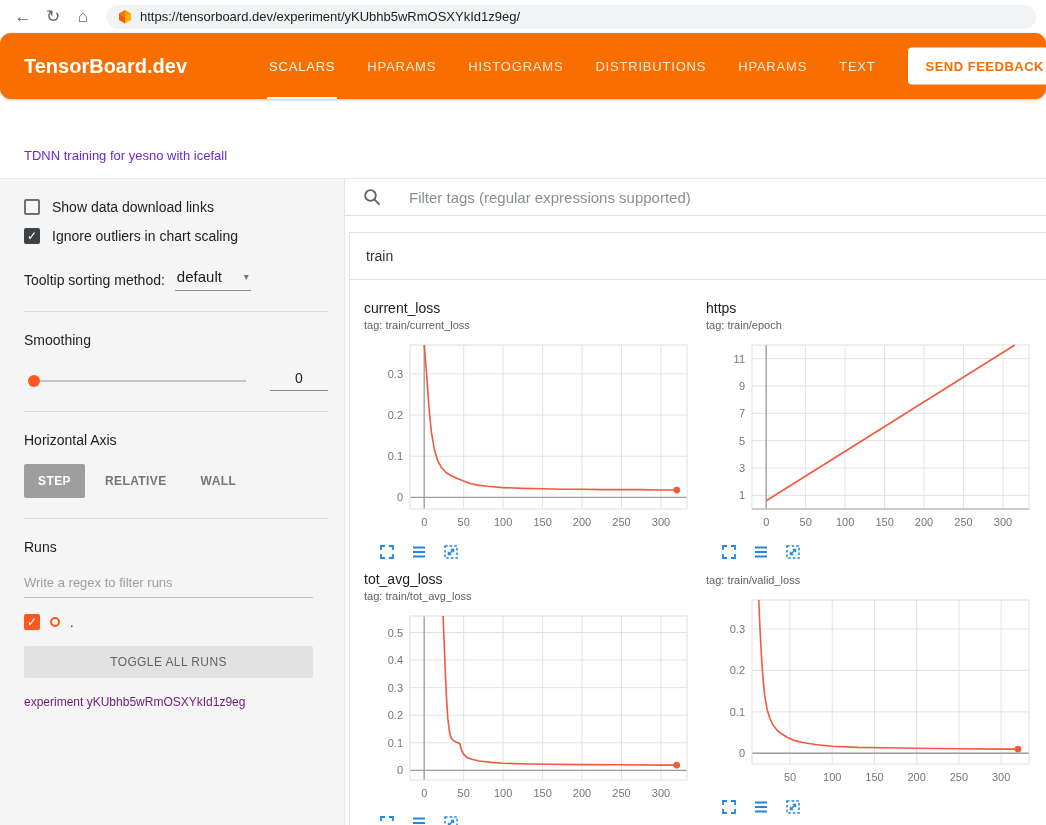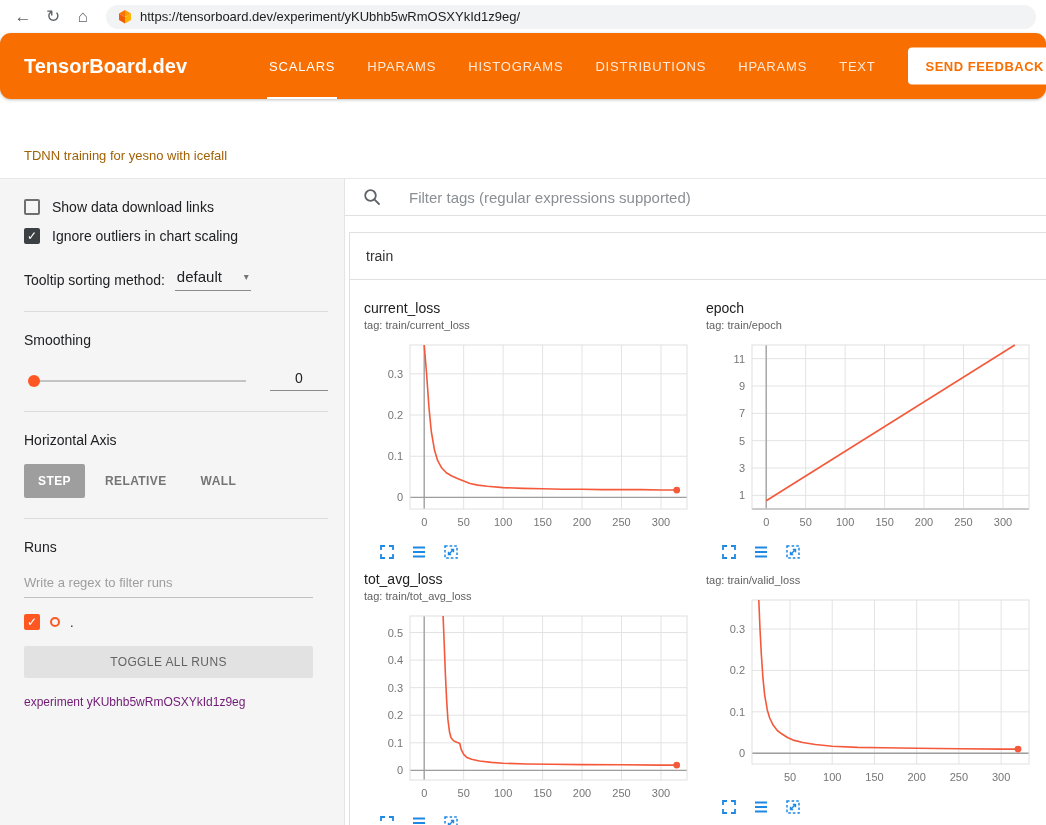--- a/index.html
+++ b/index.html
@@ -20,21 +20,21 @@
   .tabs { display:flex; align-items:stretch; }
   .tab { display:flex; align-items:center; padding:0 16px; color:rgba(255,255,255,.85);
          font-size:13px; font-weight:500; letter-spacing:.8px; cursor:pointer; position:relative; white-space:nowrap; }
   .tab.active { color:#fff; }
   .tab.active::after { content:""; position:absolute; left:14px; right:14px; bottom:0; height:2px; background:#fff; }
   .feedback-btn { position:absolute; right:-16px; top:50%; transform:translateY(-50%);
                   background:#fff; color:#f96e00; border:none; border-radius:4px; padding:11px 18px;
                   font-size:13px; font-weight:bold; letter-spacing:.5px; font-family:inherit; cursor:pointer; white-space:nowrap; }
 
   .subheader { height:79px; display:flex; align-items:flex-end; padding:0 24px 15px;
-               font-size:13px; color:#a16207; background:#fff; }
+               font-size:13px; color:#6d28d9; background:#fff; }
 
   
   .content { display:flex; height:647px; border-top:1px solid #e8e8e8; }
 
   
   .sidebar { width:345px; flex:none; background:#f5f5f5; border-right:1px solid #e4e4e4;
              padding:20px 0 0 24px; overflow:hidden; }
   .check-row { display:flex; align-items:center; gap:12px; margin-bottom:13px;
                font-size:14px; color:#202124; cursor:pointer; }
   .cb { width:16px; height:16px; border:2px solid #6f6f6f; border-radius:2px; flex:none; background:transparent;
@@ -219,21 +219,21 @@
               <svg width="18" height="18" viewBox="0 0 18 18">
                 <path d="M3 4.5h12 M3 9h12 M3 13.5h12" fill="none" stroke="#1e88e5" stroke-width="1.8"></path>
               </svg>
               <svg width="18" height="18" viewBox="0 0 18 18">
                 <rect x="3" y="3" width="12" height="12" fill="none" stroke="#1e88e5" stroke-width="1.5" stroke-dasharray="2.6 2"></rect>
                 <path d="M6.5 11.5L11.5 6.5 M8.8 6.5h2.7v2.7 M9.2 11.5H6.5V8.8" fill="none" stroke="#1e88e5" stroke-width="1.4"></path>
               </svg>
             </div>
           </div>
           <div class="chart-card">
-            <div class="chart-title">epoch</div>
+            <div class="chart-title">https</div>
             <div class="chart-tag">tag: train/epoch</div>
             <svg width="332" height="196" class="plot">
               <line x1="46" y1="156.33333333333331" x2="323" y2="156.33333333333331" stroke="#e3e3e3" stroke-width="1"></line>
               <text x="39" y="160.33333333333331" text-anchor="end" font-size="11" fill="#757575">1</text>
               <line x1="46" y1="129" x2="323" y2="129" stroke="#e3e3e3" stroke-width="1"></line>
               <text x="39" y="133" text-anchor="end" font-size="11" fill="#757575">3</text>
               <line x1="46" y1="101.66666666666667" x2="323" y2="101.66666666666667" stroke="#e3e3e3" stroke-width="1"></line>
               <text x="39" y="105.66666666666667" text-anchor="end" font-size="11" fill="#757575">5</text>
               <line x1="46" y1="74.33333333333334" x2="323" y2="74.33333333333334" stroke="#e3e3e3" stroke-width="1"></line>
               <text x="39" y="78.33333333333334" text-anchor="end" font-size="11" fill="#757575">7</text>

